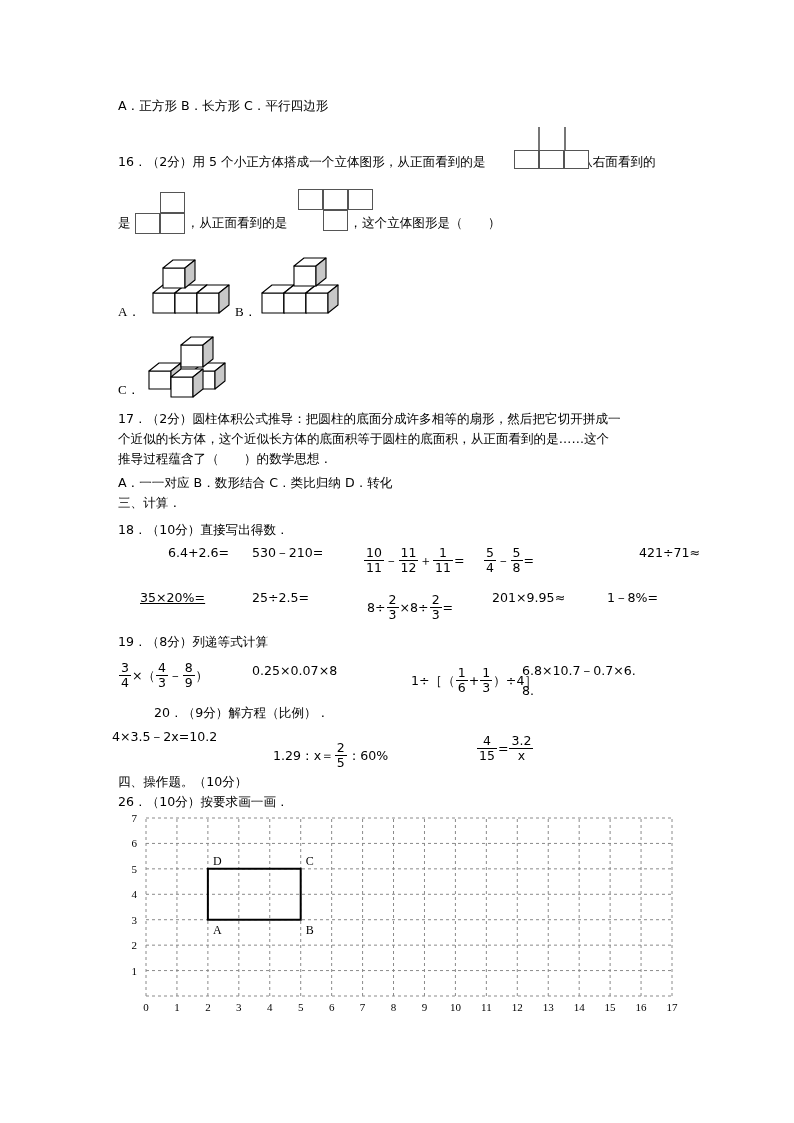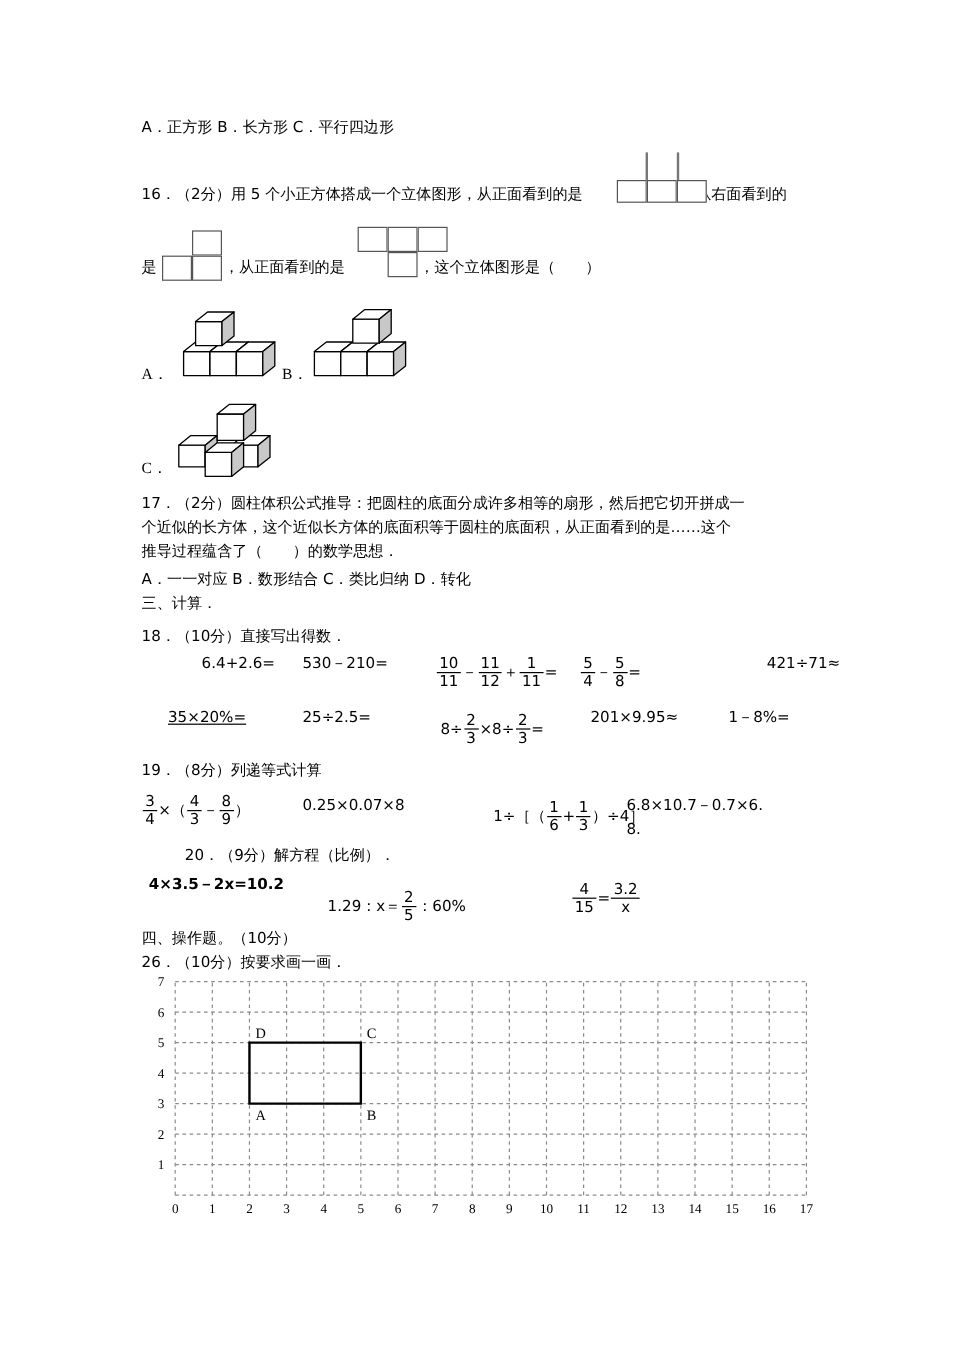--- a/index.html
+++ b/index.html
@@ -262,21 +262,21 @@
       <span class="num">1</span>
       <span class="den">3</span>
     </span><span>）÷4］</span>
   </div>
 
   <div class="body-text" style="left:522px; top:661px;">6.8×10.7－0.7×6.</div>
   <div class="body-text" style="left:522px; top:681px;">8.</div>
 
   <div class="body-text" style="left:118px; top:703px;margin-left:36px;">20．（9分）解方程（比例）．</div>
 
-  <div class="body-text" style="left:124px; top:727px;font-weight:bold;">4×3.5－2x=10.2</div>
+  <div class="body-text" style="left:112px; top:727px;">4×3.5－2x=10.2</div>
 
   <div class="body-text" style="left:273px; top:742px;">
     <span>1.29：x＝</span><span class="frac">
       <span class="num">2</span>
       <span class="den">5</span>
     </span><span>：60%</span>
   </div>
 
   <div class="body-text" style="left:476px; top:735px;">
     <span class="frac">

